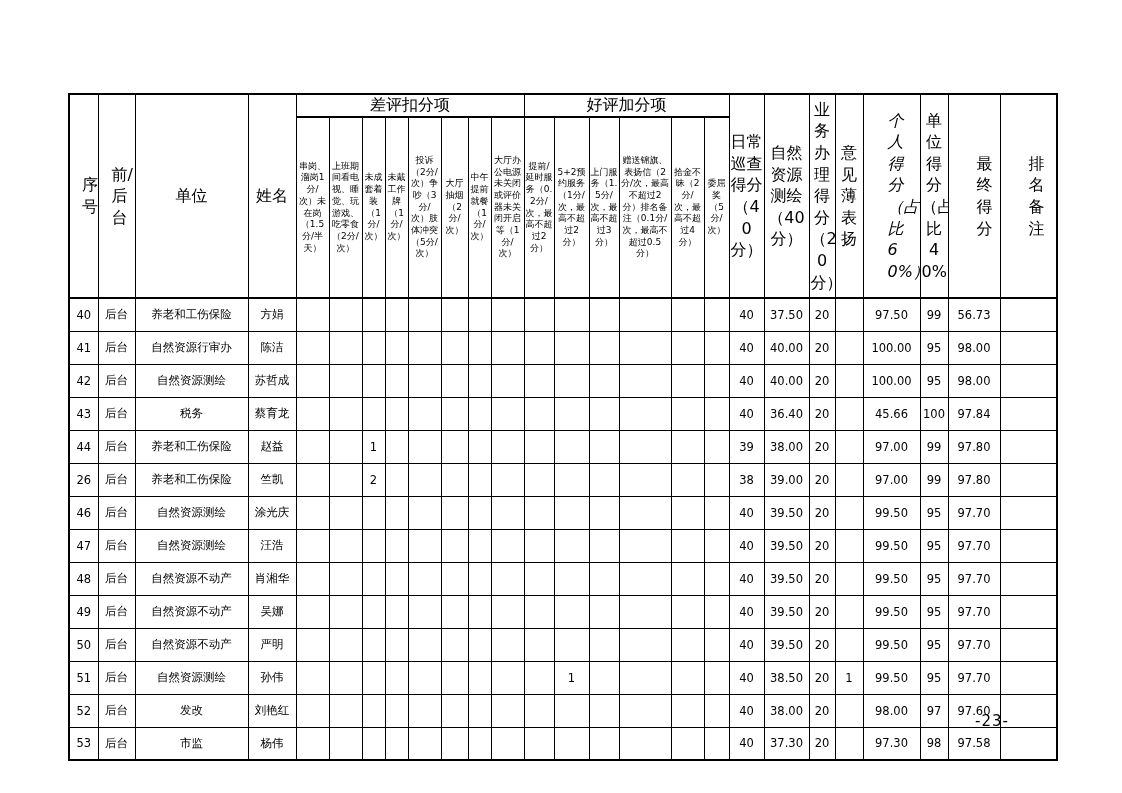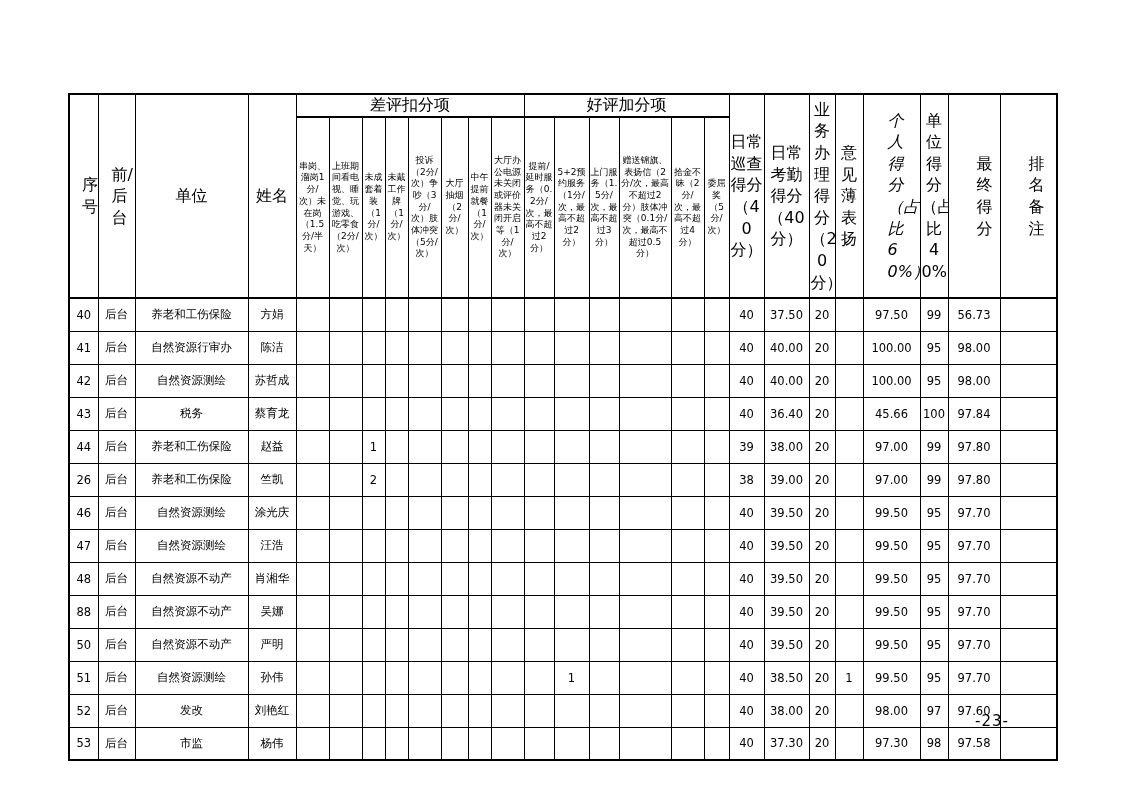--- a/index.html
+++ b/index.html
@@ -113,41 +113,41 @@
     </colgroup>
     <thead>
       <tr class="group-row">
         <th class="h-span th-no" rowspan="2">序号</th>
         <th class="h-span th-side" rowspan="2">前/后台</th>
         <th class="h-span th-unit" rowspan="2">单位</th>
         <th class="h-span th-name" rowspan="2">姓名</th>
         <th colspan="8">差评扣分项</th>
         <th colspan="6">好评加分项</th>
         <th class="h-span" rowspan="2">日常巡查得分（40分）</th>
-        <th class="h-span" rowspan="2">日常考勤得分（40分）</th>
+        <th class="h-span" rowspan="2">自然资源测绘（40分）</th>
         <th class="h-span" rowspan="2">业务办理得分（20分）</th>
         <th class="h-span" rowspan="2">意见薄表扬</th>
         <th class="h-span th-personal" rowspan="2">个人得分（占比60%）</th>
         <th class="h-span" rowspan="2">单位得分（占比40%）</th>
         <th class="h-span th-final" rowspan="2">最终得分</th>
         <th class="h-span th-remark" rowspan="2">排名备注</th>
       </tr>
       <tr class="sub-row">
         <th>串岗、溜岗1分/次）未在岗（1.5分/半天）</th>
         <th>上班期间看电视、睡觉、玩游戏、吃零食（2分/次）</th>
         <th>未成套着装（1分/次）</th>
         <th>未戴工作牌（1分/次）</th>
         <th>投诉（2分/次）争吵（3分/次）肢体冲突（5分/次）</th>
         <th>大厅抽烟（2分/次）</th>
         <th>中午提前就餐（1分/次）</th>
         <th>大厅办公电源未关闭或评价器未关闭开启等（1分/次）</th>
         <th>提前/延时服务（0.2分/次，最高不超过2分）</th>
         <th>5+2预约服务（1分/次，最高不超过2分）</th>
         <th>上门服务（1.5分/次，最高不超过3分）</th>
-        <th>赠送锦旗、表扬信（2分/次，最高不超过2分）肢体冲突（0.1分/次，最高不超过0.5分）</th>
+        <th>赠送锦旗、表扬信（2分/次，最高不超过2分）排名备注（0.1分/次，最高不超过0.5分）</th>
         <th>拾金不昧（2分/次，最高不超过4分）</th>
         <th>委屈奖（5分/次）</th>
       </tr>
     </thead>
     <tbody>
         <tr>
           <td>40</td>
           <td>后台</td>
           <td>养老和工伤保险</td>
           <td>方娟</td>
@@ -392,21 +392,21 @@
           <td>40</td>
           <td>39.50</td>
           <td>20</td>
           <td></td>
           <td>99.50</td>
           <td>95</td>
           <td>97.70</td>
           <td></td>
         </tr>
         <tr>
-          <td>88</td>
+          <td>49</td>
           <td>后台</td>
           <td>自然资源不动产</td>
           <td>吴娜</td>
           <td></td>
           <td></td>
           <td></td>
           <td></td>
           <td></td>
           <td></td>
           <td></td>

